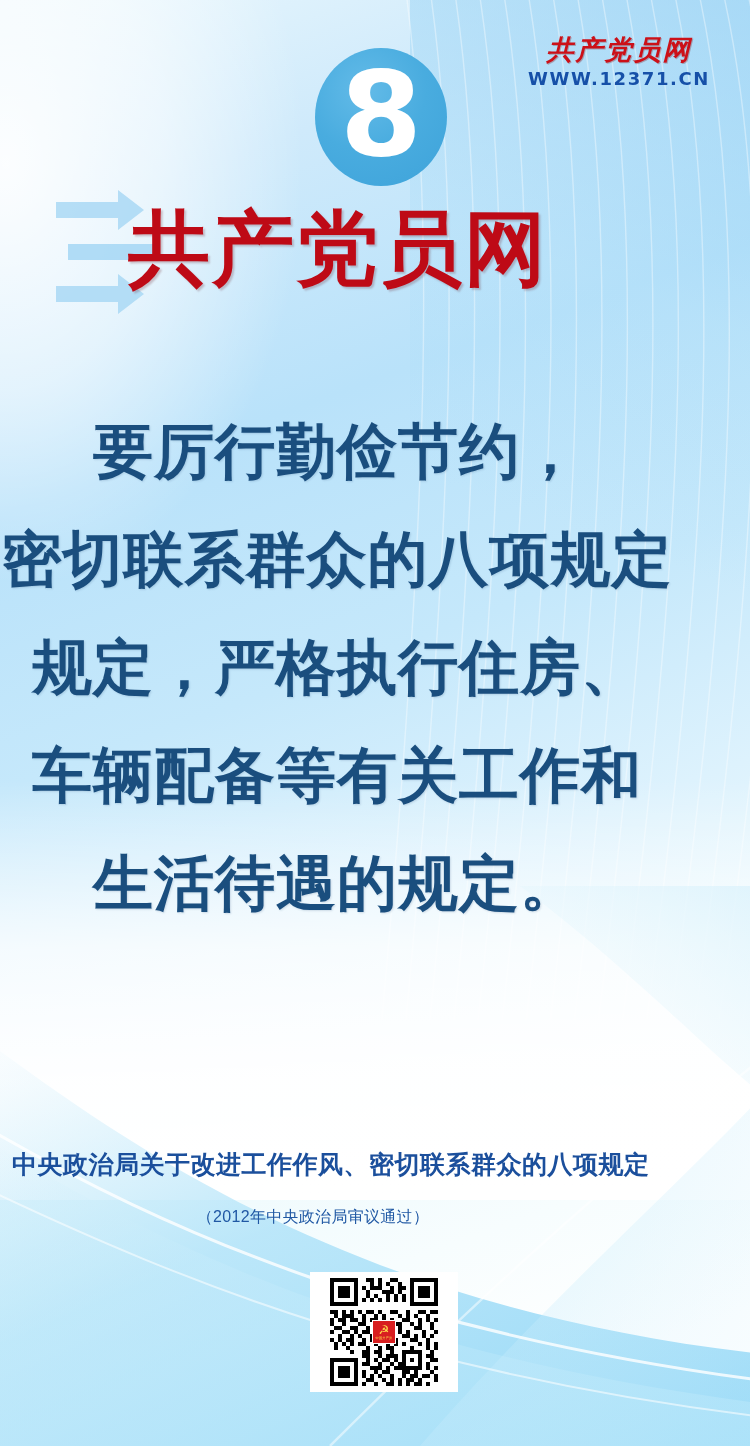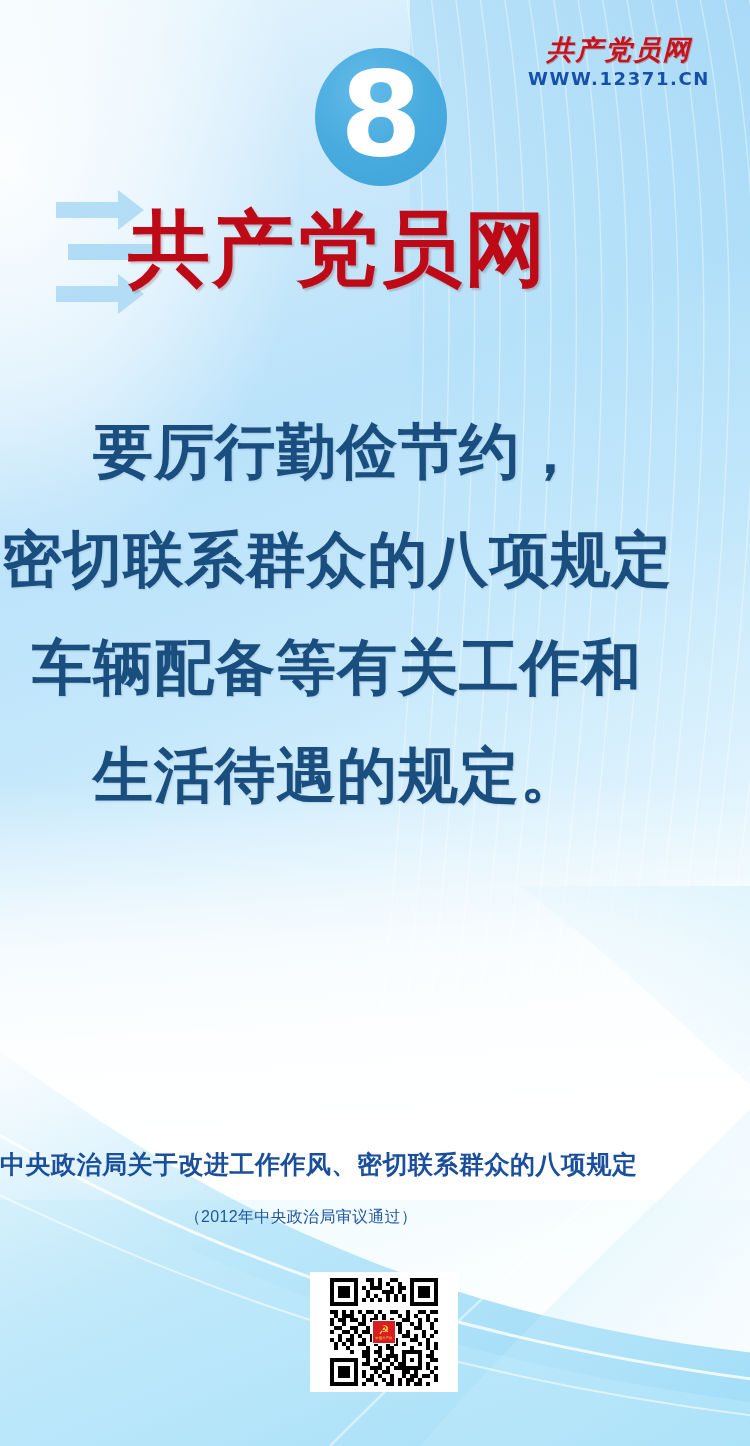--- a/index.html
+++ b/index.html
@@ -152,21 +152,21 @@
     color: #1a4e7e;
     line-height: 108px;
     letter-spacing: 1px;
     white-space: nowrap;
     text-shadow: 1px 1px 2px rgba(30,70,110,0.16);
   }
 
   
   .footer {
     position: absolute;
-    left: 0;
+    left: 12px;
     top: 1148px;
     width: 602px;
     text-align: center;
   }
   .footer-title {
     font-size: 25px;
     font-weight: 700;
     color: #1b4f9c;
     letter-spacing: .5px;
     font-family: "DejaVu Serif", "Liberation Serif", serif;
@@ -304,20 +304,21 @@
       <path d="M14 56 h90 v16 h-90 z" opacity="0.9"></path>
       <path d="M2 98 h62 v-12 l26 20 -26 20 v-12 h-62 z" opacity="0.85"></path>
     </g>
   </svg>
 
   <div class="headline">共产党员网</div>
 
   <div class="body-block">
     <div class="body-line">要厉行勤俭节约，</div>
     <div class="body-line">密切联系群众的八项规定</div>
+    <div class="body-line">规定，严格执行住房、</div>
     <div class="body-line">车辆配备等有关工作和</div>
     <div class="body-line">生活待遇的规定。</div>
   </div>
 
   <div class="footer">
     <div class="footer-title">中央政治局关于改进工作作风、密切联系群众的八项规定</div>
     <div class="footer-sub">（2012年中央政治局审议通过）</div>
   </div>
 
   <div class="qr-wrap">

